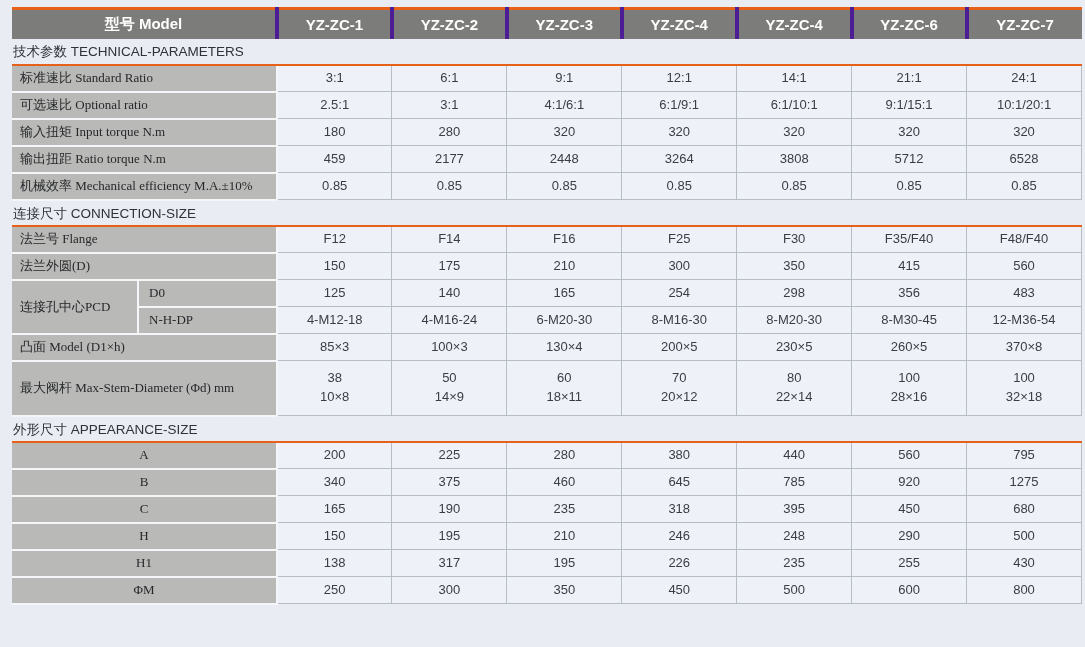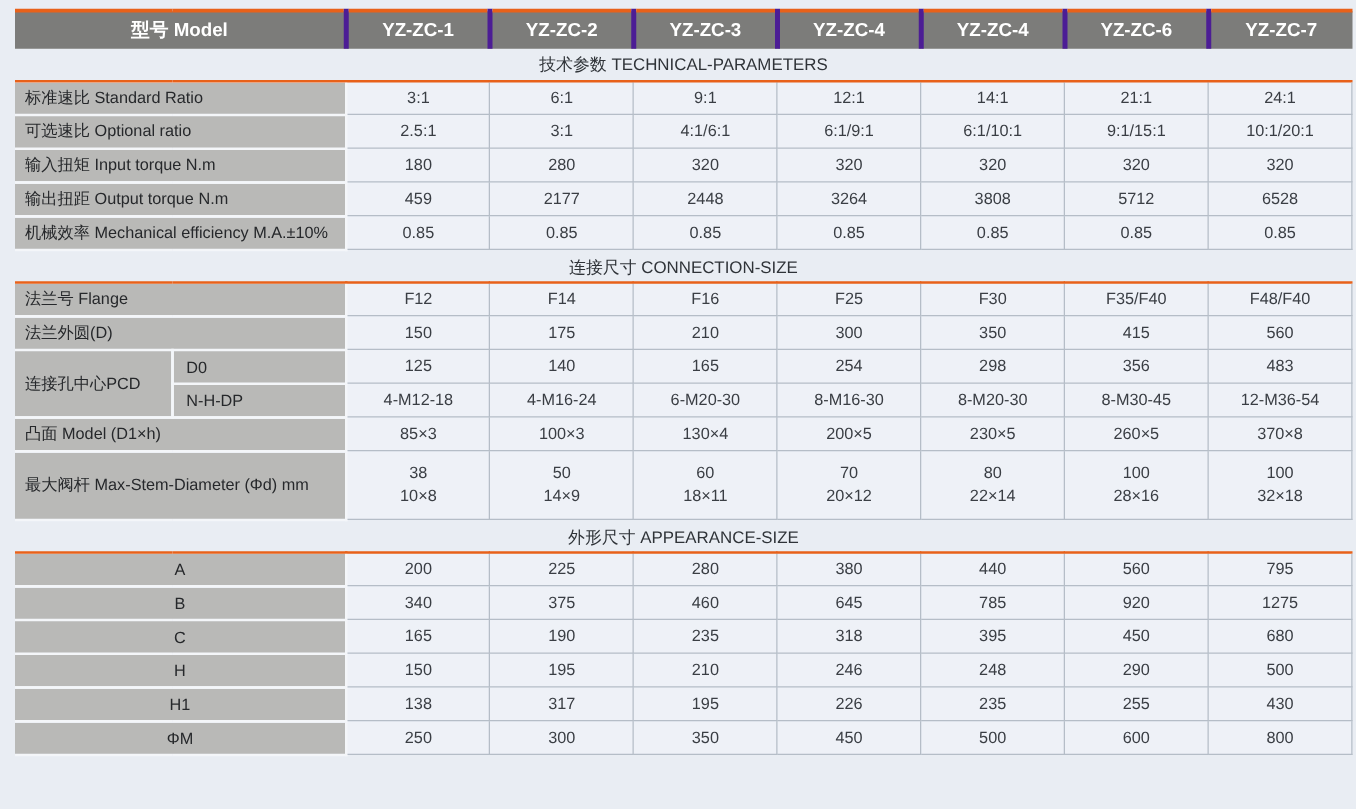--- a/index.html
+++ b/index.html
@@ -32,39 +32,40 @@
     font-weight:700;
     height:30px;
     border-top:3px solid var(--accent);
     text-align:center;
     padding:0 2px;
   }
   th + th{border-left:4px solid #4c1d95;}
   
   .band td{
     height:26px;
-    text-align:center;
+    text-align:left;
     vertical-align:middle;
     font-size:13.5px;
     color:#2f3338;
     border-bottom:2px solid var(--accent);
     padding-top:3px;
   }
   
   .lbl{
     background:var(--label-bg);
     color:#26282b;
     font-size:13px;
     padding:0 4px 0 8px;
     height:27px;
     vertical-align:middle;
     border-bottom:2px solid var(--sep);
     border-right:2px solid var(--sep);
     text-align:left;
     overflow:hidden;
+    font-family:Liberation Serif, serif;
   }
   .lbl.center{text-align:center;padding-left:4px;}
   .lbl.sub{padding-left:10px;margin-left:16px;}
   
   .val{
     background:var(--cell-bg);
     text-align:center;
     vertical-align:middle;
     font-size:13px;
     color:#3a3e44;
@@ -134,21 +135,21 @@
           <td class="lbl" colspan="2">输入扭矩  Input torque N.m</td>
           <td class="val">180</td>
           <td class="val">280</td>
           <td class="val">320</td>
           <td class="val">320</td>
           <td class="val">320</td>
           <td class="val">320</td>
           <td class="val">320</td>
         </tr>
         <tr>
-          <td class="lbl" colspan="2">输出扭距  Output torque N.m</td>
+          <td class="lbl" colspan="2">输出扭距  Ratio torque N.m</td>
           <td class="val">459</td>
           <td class="val">2177</td>
           <td class="val">2448</td>
           <td class="val">3264</td>
           <td class="val">3808</td>
           <td class="val">5712</td>
           <td class="val">6528</td>
         </tr>
         <tr>
           <td class="lbl" colspan="2">机械效率 Mechanical efficiency M.A.±10%</td>

